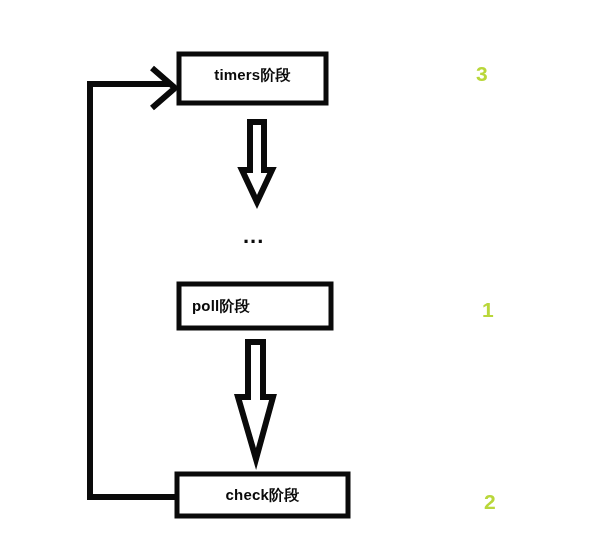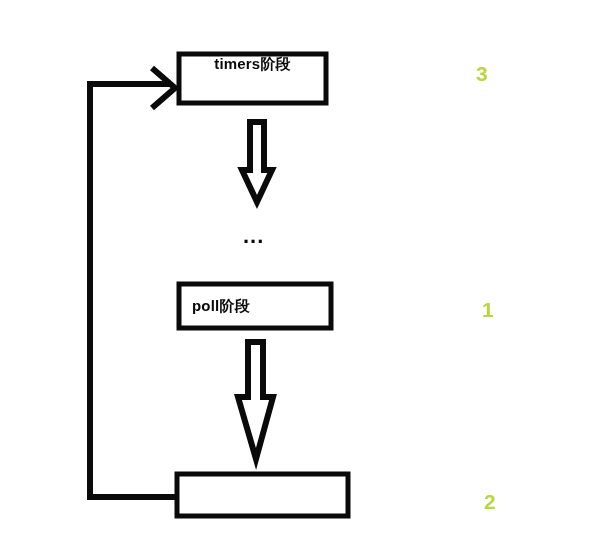--- a/index.html
+++ b/index.html
@@ -26,21 +26,21 @@
     position: absolute;
     font-family: "Liberation Sans", sans-serif;
     font-weight: bold;
     font-size: 15px;
     color: #0a0a0a;
     white-space: nowrap;
     letter-spacing: 0.2px;
   }
   #label-timers {
     left: 177px;
-    top: 55px;
+    top: 66px;
     width: 151px;
     text-align: center;
   }
   #label-poll {
     left: 192px;
     top: 297px;
     text-align: center;
   }
   #label-check {
     left: 175px;
@@ -108,20 +108,21 @@
 
     <path d="M 152 68 L 175 88 L 152 108" fill="none" stroke="#0a0a0a" stroke-width="6" stroke-linecap="butt" stroke-linejoin="miter"></path>
   </svg>
 
   <div class="node-label" id="label-timers">timers阶段</div>
 
   <div class="ellipsis-dots">...</div>
 
   <div class="node-label" id="label-poll">poll阶段</div>
 
+  <div class="node-label" id="label-check">check阶段</div>
 
   <div class="step-number" id="step-3" style="color: rgb(185, 215, 58);">3</div>
 
   <div class="step-number" id="step-1" style="color: rgb(185, 215, 58);">1</div>
 
   <div class="step-number" id="step-2" style="color: rgb(185, 215, 58);">2</div>
 
 </div>
 
 </body></html>

